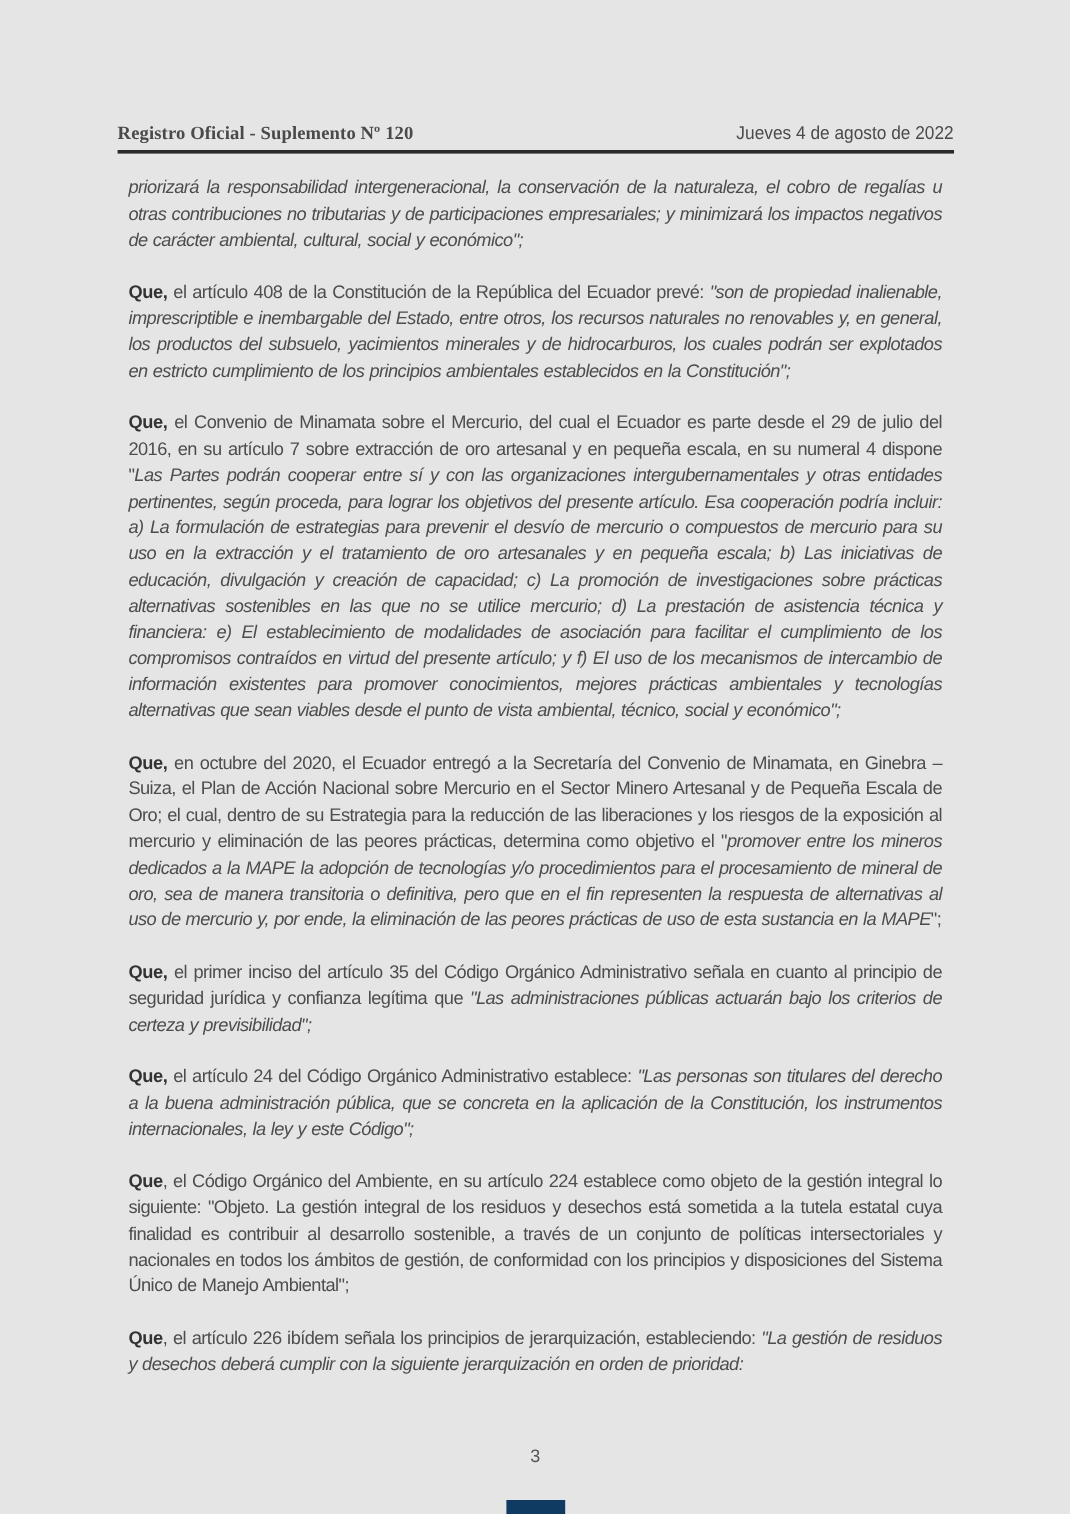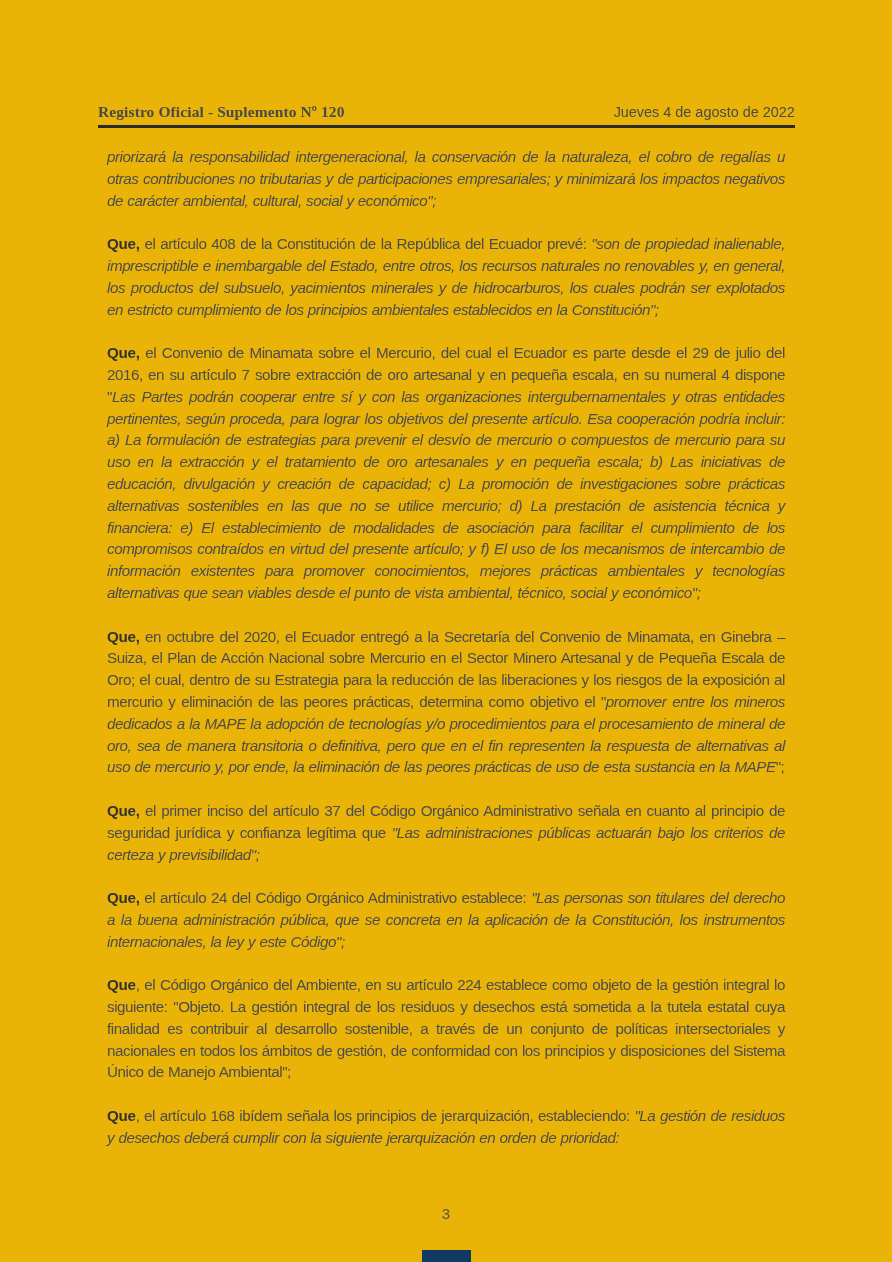--- a/index.html
+++ b/index.html
@@ -11,21 +11,21 @@
       width: 892px;
       height: 1262px;
       position: relative;
       overflow: hidden;
     }
     .page {
       position: absolute;
       left: 0; top: 0;
       width: 892px;
       height: 1262px;
-      background: #eab308;
+      background: #e5e5e5;
     }
     .header {
       position: absolute;
       left: 98px;
       top: 103px;
       width: 697px;
       height: 22px;
     }
     .header-left {
       position: absolute;
@@ -123,33 +123,33 @@
 
     <p class="para">
       <span class="lead">Que,</span><span> el Convenio de Minamata sobre el Mercurio, del cual el Ecuador es parte desde el 29 de julio del 2016, en su artículo 7 sobre extracción de oro artesanal y en pequeña escala, en su numeral 4 dispone "</span><span class="it">Las Partes podrán cooperar entre sí y con las organizaciones intergubernamentales y otras entidades pertinentes, según proceda, para lograr los objetivos del presente artículo. Esa cooperación podría incluir: a) La formulación de estrategias para prevenir el desvío de mercurio o compuestos de mercurio para su uso en la extracción y el tratamiento de oro artesanales y en pequeña escala; b) Las iniciativas de educación, divulgación y creación de capacidad; c) La promoción de investigaciones sobre prácticas alternativas sostenibles en las que no se utilice mercurio; d) La prestación de asistencia técnica y financiera: e) El establecimiento de modalidades de asociación para facilitar el cumplimiento de los compromisos contraídos en virtud del presente artículo; y f) El uso de los mecanismos de intercambio de información existentes para promover conocimientos, mejores prácticas ambientales y tecnologías alternativas que sean viables desde el punto de vista ambiental, técnico, social y económico";</span>
     </p>
 
     <p class="para">
       <span class="lead">Que,</span><span> en octubre del 2020, el Ecuador entregó a la Secretaría del Convenio de Minamata, en Ginebra – Suiza, el Plan de Acción Nacional sobre Mercurio en el Sector Minero Artesanal y de Pequeña Escala de Oro; el cual, dentro de su Estrategia para la reducción de las liberaciones y los riesgos de la exposición al mercurio y eliminación de las peores prácticas, determina como objetivo el "</span><span class="it">promover entre los mineros dedicados a la MAPE la adopción de tecnologías y/o procedimientos para el procesamiento de mineral de oro, sea de manera transitoria o definitiva, pero que en el fin representen la respuesta de alternativas al uso de mercurio y, por ende, la eliminación de las peores prácticas de uso de esta sustancia en la MAPE</span><span>";</span>
     </p>
 
     <p class="para">
-      <span class="lead">Que,</span><span> el primer inciso del artículo 37 del Código Orgánico Administrativo señala en cuanto al principio de seguridad jurídica y confianza legítima que </span><span class="it">"Las administraciones públicas actuarán bajo los criterios de certeza y previsibilidad";</span>
+      <span class="lead">Que,</span><span> el primer inciso del artículo 35 del Código Orgánico Administrativo señala en cuanto al principio de seguridad jurídica y confianza legítima que </span><span class="it">"Las administraciones públicas actuarán bajo los criterios de certeza y previsibilidad";</span>
     </p>
 
     <p class="para">
       <span class="lead">Que,</span><span> el artículo 24 del Código Orgánico Administrativo establece: </span><span class="it">"Las personas son titulares del derecho a la buena administración pública, que se concreta en la aplicación de la Constitución, los instrumentos internacionales, la ley y este Código";</span>
     </p>
 
     <p class="para">
       <span class="lead">Que</span><span>, el Código Orgánico del Ambiente, en su artículo 224 establece como objeto de la gestión integral lo siguiente: "Objeto. La gestión integral de los residuos y desechos está sometida a la tutela estatal cuya finalidad es contribuir al desarrollo sostenible, a través de un conjunto de políticas intersectoriales y nacionales en todos los ámbitos de gestión, de conformidad con los principios y disposiciones del Sistema Único de Manejo Ambiental";</span>
     </p>
 
     <p class="para">
-      <span class="lead">Que</span><span>, el artículo 168 ibídem señala los principios de jerarquización, estableciendo: </span><span class="it">"La gestión de residuos y desechos deberá cumplir con la siguiente jerarquización en orden de prioridad:</span>
+      <span class="lead">Que</span><span>, el artículo 226 ibídem señala los principios de jerarquización, estableciendo: </span><span class="it">"La gestión de residuos y desechos deberá cumplir con la siguiente jerarquización en orden de prioridad:</span>
     </p>
 
   </div>
 
   <div class="page-number">3</div>
   <div class="footer-bar"></div>
 
 </div>
 
 </body></html>

